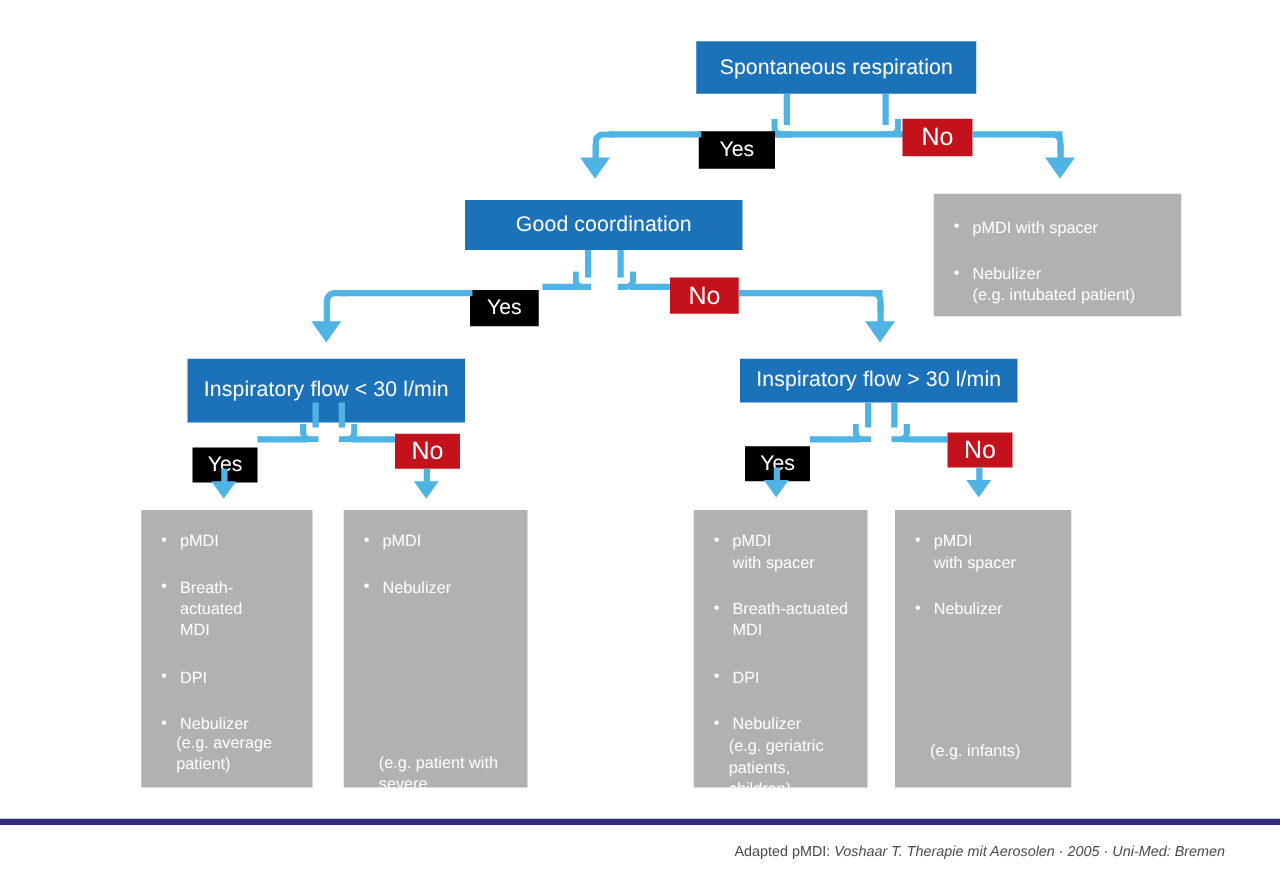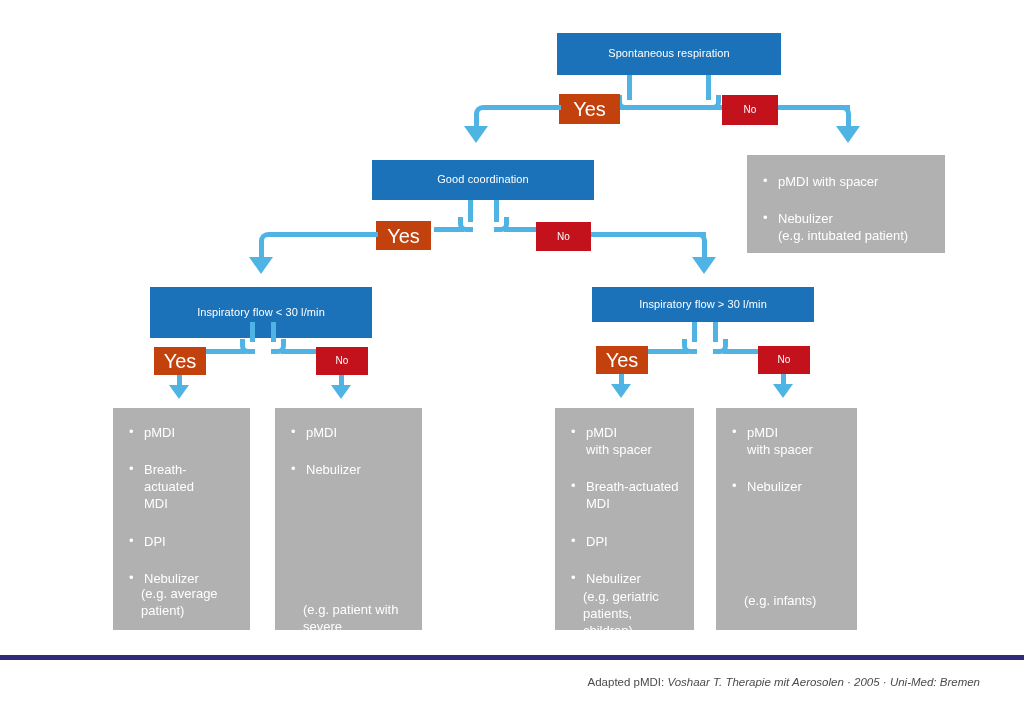--- a/index.html
+++ b/index.html
@@ -25,32 +25,33 @@
     box-sizing: border-box;
     display: flex;
     align-items: center;
     justify-content: center;
     color: #ffffff;
     text-align: center;
     line-height: 1.2;
   }
   .node-blue {
     background: #1b72b8;
-    font-size: 11px;
+    font-size: 17px;
     letter-spacing: .1px;
     text-align: right;
   }
   .node-yes {
-    background: #c2410c;
-    font-size: 20px;
+    background: #000000;
+    font-size: 17px;
     font-weight: 400;
+    margin-top: 11px;
   }
   .node-no {
     background: #c3121b;
-    font-size: 10px;
+    font-size: 20px;
     font-weight: 400;
   }
 
   
   .outcome {
     position: absolute;
     box-sizing: border-box;
     background: #b1b1b1;
     color: #ffffff;
     font-size: 13px;

